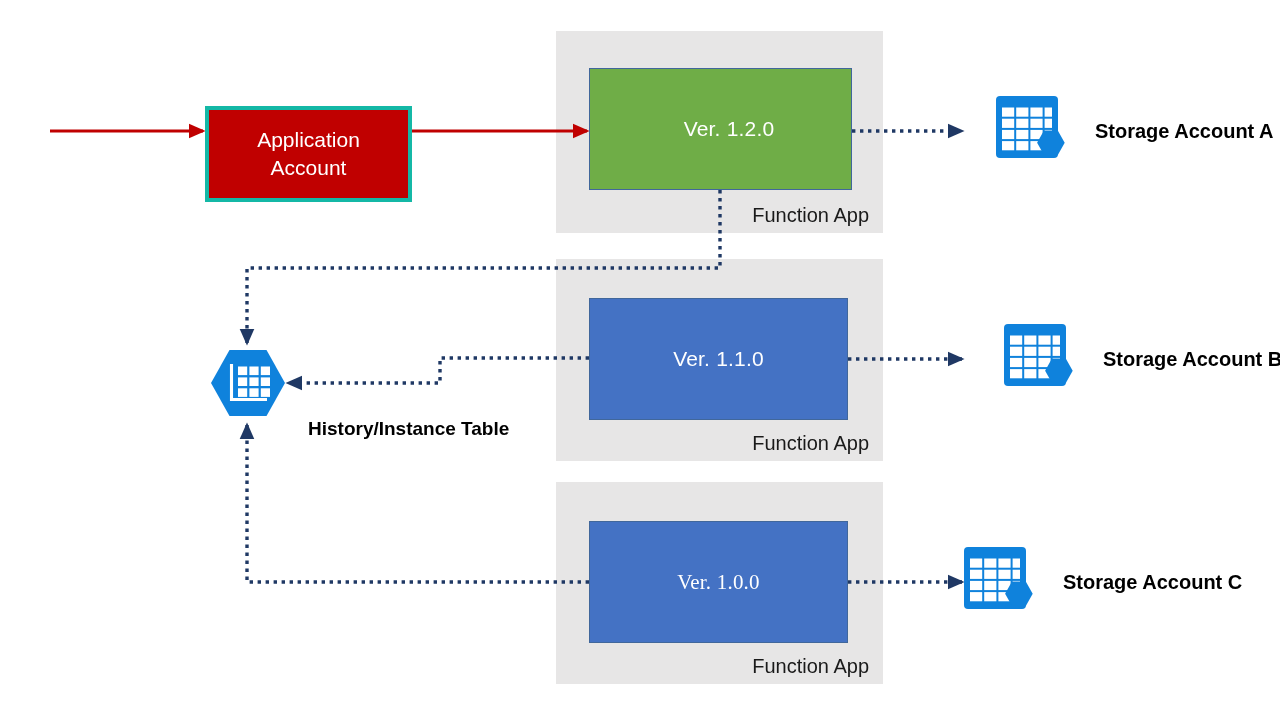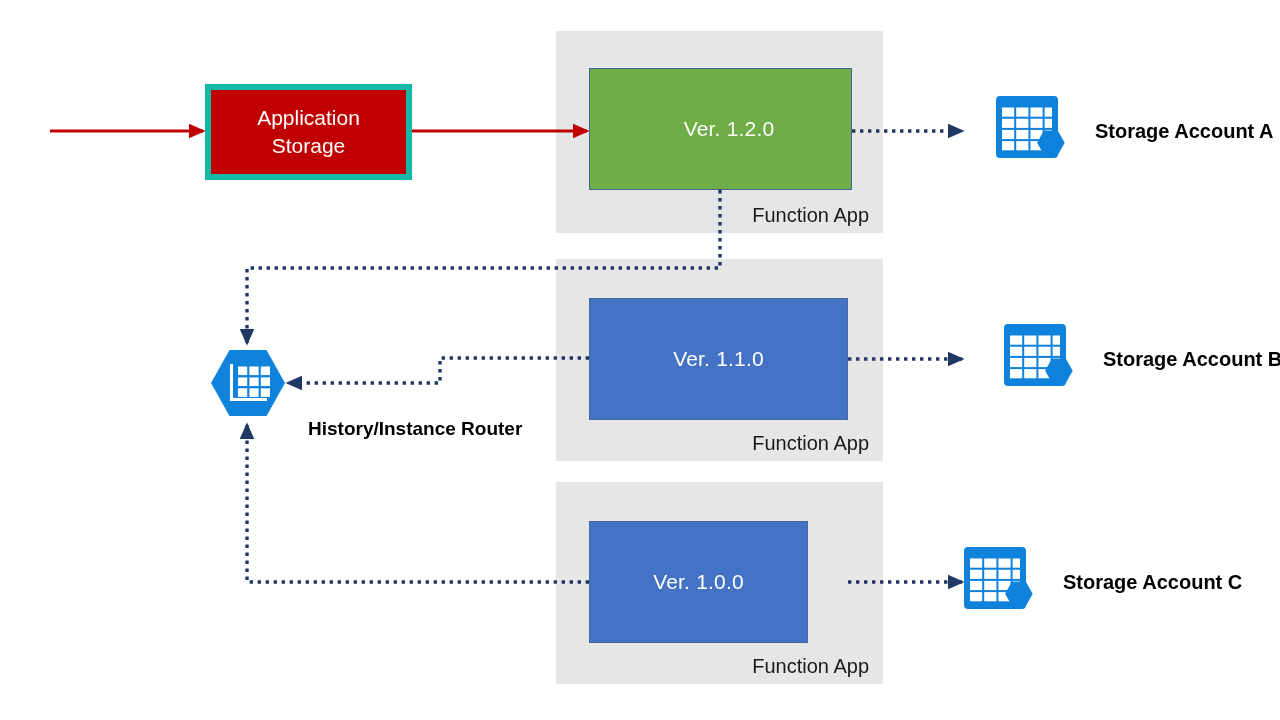--- a/index.html
+++ b/index.html
@@ -56,30 +56,31 @@
     letter-spacing: 0.2px;
   }
   .ver-green { background: #6FAD47; padding-left: 17px; }
   .ver-blue  { background: #4472C4; }
 
   
   .router-box {
     position: absolute;
     box-sizing: border-box;
     background: #C00000;
-    border: 6px solid #14b8a6;
+    border: 4px solid #14b8a6;
     display: flex;
     flex-direction: column;
     align-items: center;
     justify-content: center;
     color: #ffffff;
     font-size: 21px;
     line-height: 1.32;
     text-align: left;
     font-family: "Liberation Sans", sans-serif;
+    margin-top: 22px;
   }
 
   
   .storage-row {
     position: absolute;
     display: flex;
     align-items: center;
   }
   .storage-icon {
     width: 74px;
@@ -148,32 +149,32 @@
 
     <path d="M 720 190 L 720 268 L 247 268 L 247 343" fill="none" stroke="#1F3864" stroke-width="3.4" stroke-dasharray="3.4 4.6" stroke-linecap="butt" marker-end="url(#navyArrow)"></path>
 
     <path d="M 589 358 L 440 358 L 440 383 L 288 383" fill="none" stroke="#1F3864" stroke-width="3.4" stroke-dasharray="3.4 4.6" stroke-linecap="butt" marker-end="url(#navyArrow)"></path>
 
     <path d="M 589 582 L 247 582 L 247 425" fill="none" stroke="#1F3864" stroke-width="3.4" stroke-dasharray="3.4 4.6" stroke-linecap="butt" marker-end="url(#navyArrow)"></path>
   </svg>
 
   <div class="router-box" style="left:205px; top:84px; width:207px; height:96px;">
     <span>Application</span>
-    <span>Storage</span>
+    <span>Account</span>
   </div>
 
   <div class="ver-box ver-green" style="left:589px; top:68px; width:263px; height:122px;">
     <span>Ver. 1.2.0</span>
   </div>
 
   <div class="ver-box ver-blue" style="left:589px; top:298px; width:259px; height:122px;">
     <span>Ver. 1.1.0</span>
   </div>
 
-  <div class="ver-box ver-blue" style="left:589px; top:521px; width:219px; height:122px;">
+  <div class="ver-box ver-blue" style="left:589px; top:521px; width:259px; height:122px;font-family:Liberation Serif, serif;">
     <span>Ver. 1.0.0</span>
   </div>
 
   <div class="hex-icon" style="left:211px; top:346px;">
     <svg viewBox="0 0 74 74" xmlns="http://www.w3.org/2000/svg">
       <polygon points="18.5,4 55.5,4 74,37 55.5,70 18.5,70 0,37" fill="#0F82DC"></polygon>
       <g stroke="#ffffff" stroke-width="3.1" fill="none">
         <path d="M 20.5 18 L 20.5 53.5 L 56 53.5"></path>
       </g>
       <g fill="#ffffff">
@@ -182,21 +183,21 @@
         <rect x="49.8" y="20.5" width="9.2" height="8.6"></rect>
         <rect x="27" y="31.4" width="9.2" height="8.6"></rect>
         <rect x="38.4" y="31.4" width="9.2" height="8.6"></rect>
         <rect x="49.8" y="31.4" width="9.2" height="8.6"></rect>
         <rect x="27" y="42.3" width="9.2" height="8.6"></rect>
         <rect x="38.4" y="42.3" width="9.2" height="8.6"></rect>
         <rect x="49.8" y="42.3" width="9.2" height="8.6"></rect>
       </g>
     </svg>
   </div>
-  <span class="hex-label" style="left:308px; top:418px;">History/Instance Router</span>
+  <span class="hex-label" style="left:308px; top:418px;">History/Instance Table</span>
 
   <div class="storage-row" style="left:994px; top:94px;">
     <span class="storage-icon">
       <svg viewBox="0 0 74 74" xmlns="http://www.w3.org/2000/svg">
         <rect x="2" y="2" width="62" height="62" rx="4" ry="4" fill="#0F82DC"></rect>
         <g fill="#ffffff">
           <rect x="8" y="13.5" width="12.2" height="9.2"></rect>
           <rect x="22.2" y="13.5" width="12.2" height="9.2"></rect>
           <rect x="36.4" y="13.5" width="12.2" height="9.2"></rect>
           <rect x="50.6" y="13.5" width="7.4" height="9.2"></rect>

